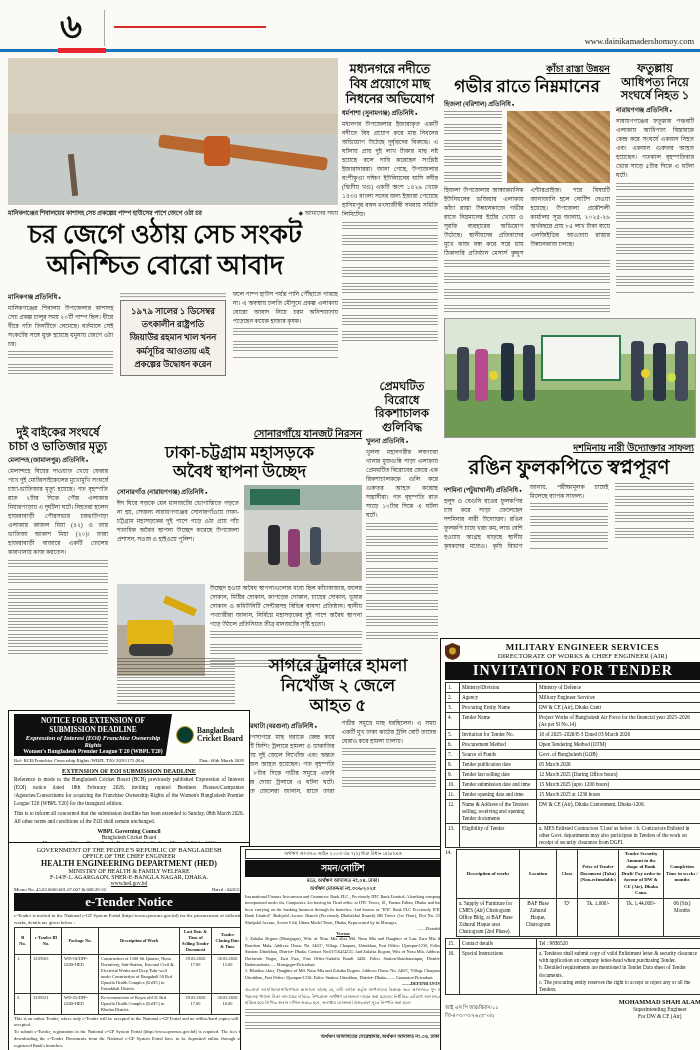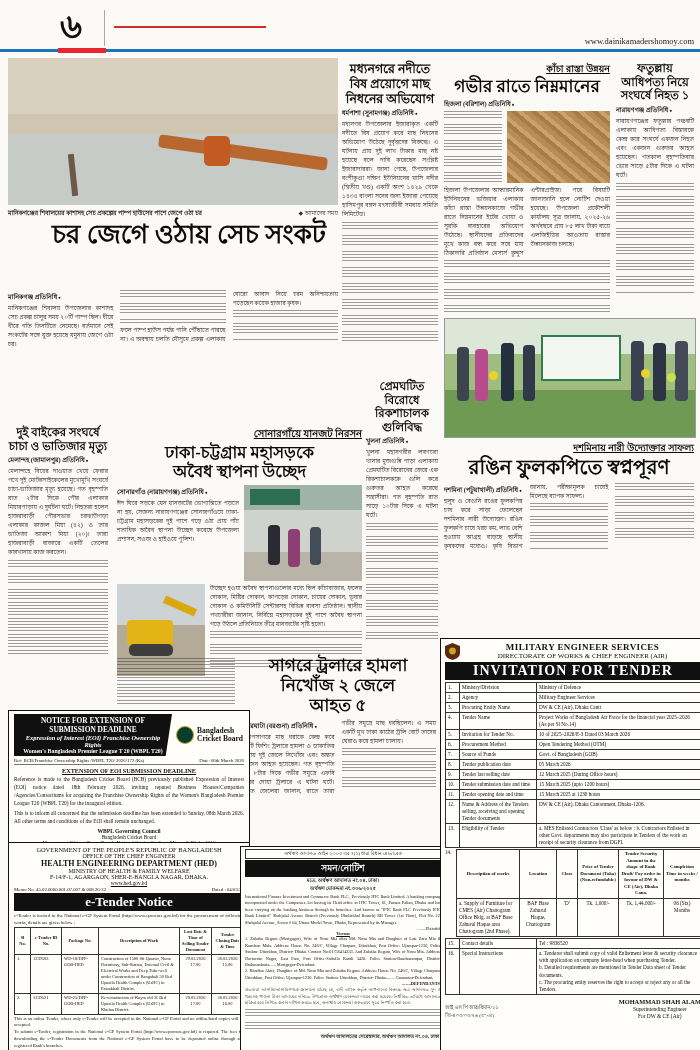--- a/index.html
+++ b/index.html
@@ -59,27 +59,29 @@
   <div class="abs photo" style="left:8px;top:58px;width:330px;height:147px;">
     <div style="position:absolute;inset:0;background:linear-gradient(#d9d1c0 0 38%,#cfc6b1 38% 52%,#c6cbc7 52% 100%);"></div>
     <div style="position:absolute;left:150px;top:88px;width:170px;height:13px;background:#b8672e;transform:rotate(8deg);border-radius:4px;"></div>
     <div style="position:absolute;left:196px;top:78px;width:26px;height:30px;background:#c35a22;border-radius:5px;"></div>
     <div style="position:absolute;left:62px;top:96px;width:6px;height:42px;background:#6b5a48;transform:rotate(-6deg);"></div>
   </div>
   <div class="abs" style="left:8px;top:208px;width:330px;height:9px;display:flex;justify-content:space-between;">
     <span class="cap">মানিকগঞ্জের শিবালয়ের কাশাদহ সেচ প্রকল্পের পাম্প হাউসের পাশে জেগে ওঠা চর</span>
     <span class="credit">◆ আমাদের সময়</span>
   </div>
-  <div class="abs hl" style="left:24px;top:220px;width:330px;font-size:26px;">
+  <div class="abs hl" style="left:0;top:220px;width:330px;font-size:26px;">
     <div>চর জেগে ওঠায় সেচ সংকট</div>
+    <div>অনিশ্চিত বোরো আবাদ</div>
   </div>
   <div class="abs cols3" style="left:8px;top:290px;width:330px;height:130px;">
     <div class="bl"><span>মানিকগঞ্জ প্রতিনিধি</span></div>
     <p class="bt">মানিকগঞ্জের শিবালয় উপজেলার কাশাদহ সেচ প্রকল্প চালুর সময় ২০টি পাম্প ছিল। ধীরে ধীরে গতি তিনটিতে নেমেছে। বর্তমানে সেই সংকটের সঙ্গে যুক্ত হয়েছে যমুনায় জেগে ওঠা চর।</p>
     <div class="sim" style="height:34px;margin:2px 0;"></div>
+    <div class="quote">১৯৭৯ সালের ১ ডিসেম্বর তৎকালীন রাষ্ট্রপতি জিয়াউর রহমান খাল খনন কর্মসূচির আওতায় এই প্রকল্পের উদ্বোধন করেন</div>
     <p class="bt">ফলে পাম্প হাউস পর্যন্ত পানি পৌঁছাতে পারছে না। এ অবস্থায় চলতি মৌসুমে প্রকল্প এলাকায় বোরো আবাদ নিয়ে চরম অনিশ্চয়তায় পড়েছেন কয়েক হাজার কৃষক।</p>
     <div class="sim" style="height:30px;margin-top:2px;"></div>
   </div>
 
   <div class="abs" style="left:8px;top:426px;width:100px;height:278px;">
     <div class="hl" style="font-size:11.5px;">দুই বাইকের সংঘর্ষে চাচা ও ভাতিজার মৃত্যু</div>
     <div class="bl"><span>মেলান্দহ (জামালপুর) প্রতিনিধি</span></div>
     <p class="bt">মেলান্দহে বিয়ের দাওয়াত খেয়ে ফেরার পথে দুই মোটরসাইকেলের মুখোমুখি সংঘর্ষে চাচা-ভাতিজার মৃত্যু হয়েছে। গত বৃহস্পতি রাত ২টার দিকে পৌর এলাকার মিয়ারপাড়ায় এ দুর্ঘটনা ঘটে। নিহতরা হলেন হাজরাবাড়ী পৌরসভার চরঝাউগড়া এলাকার কাজল মিয়া (৪২) ও তার ভাতিজা আকাশ মিয়া (২০)। তারা হাজরাবাড়ী বাজারে একটি তেলের কারখানায় কাজ করতেন।</p>
     <div class="sim" style="height:96px;margin-top:3px;"></div>
   </div>

